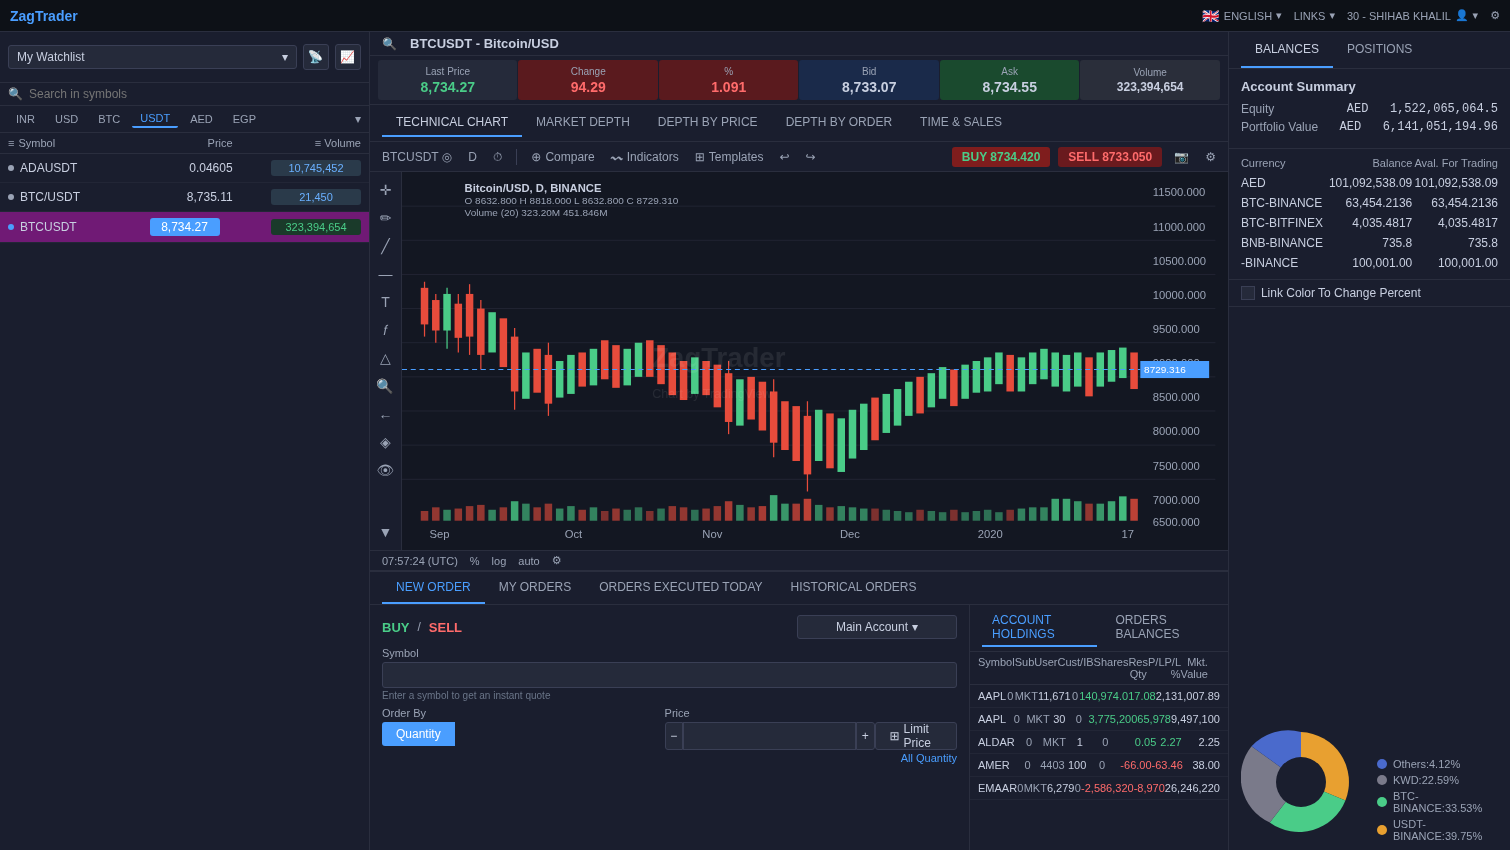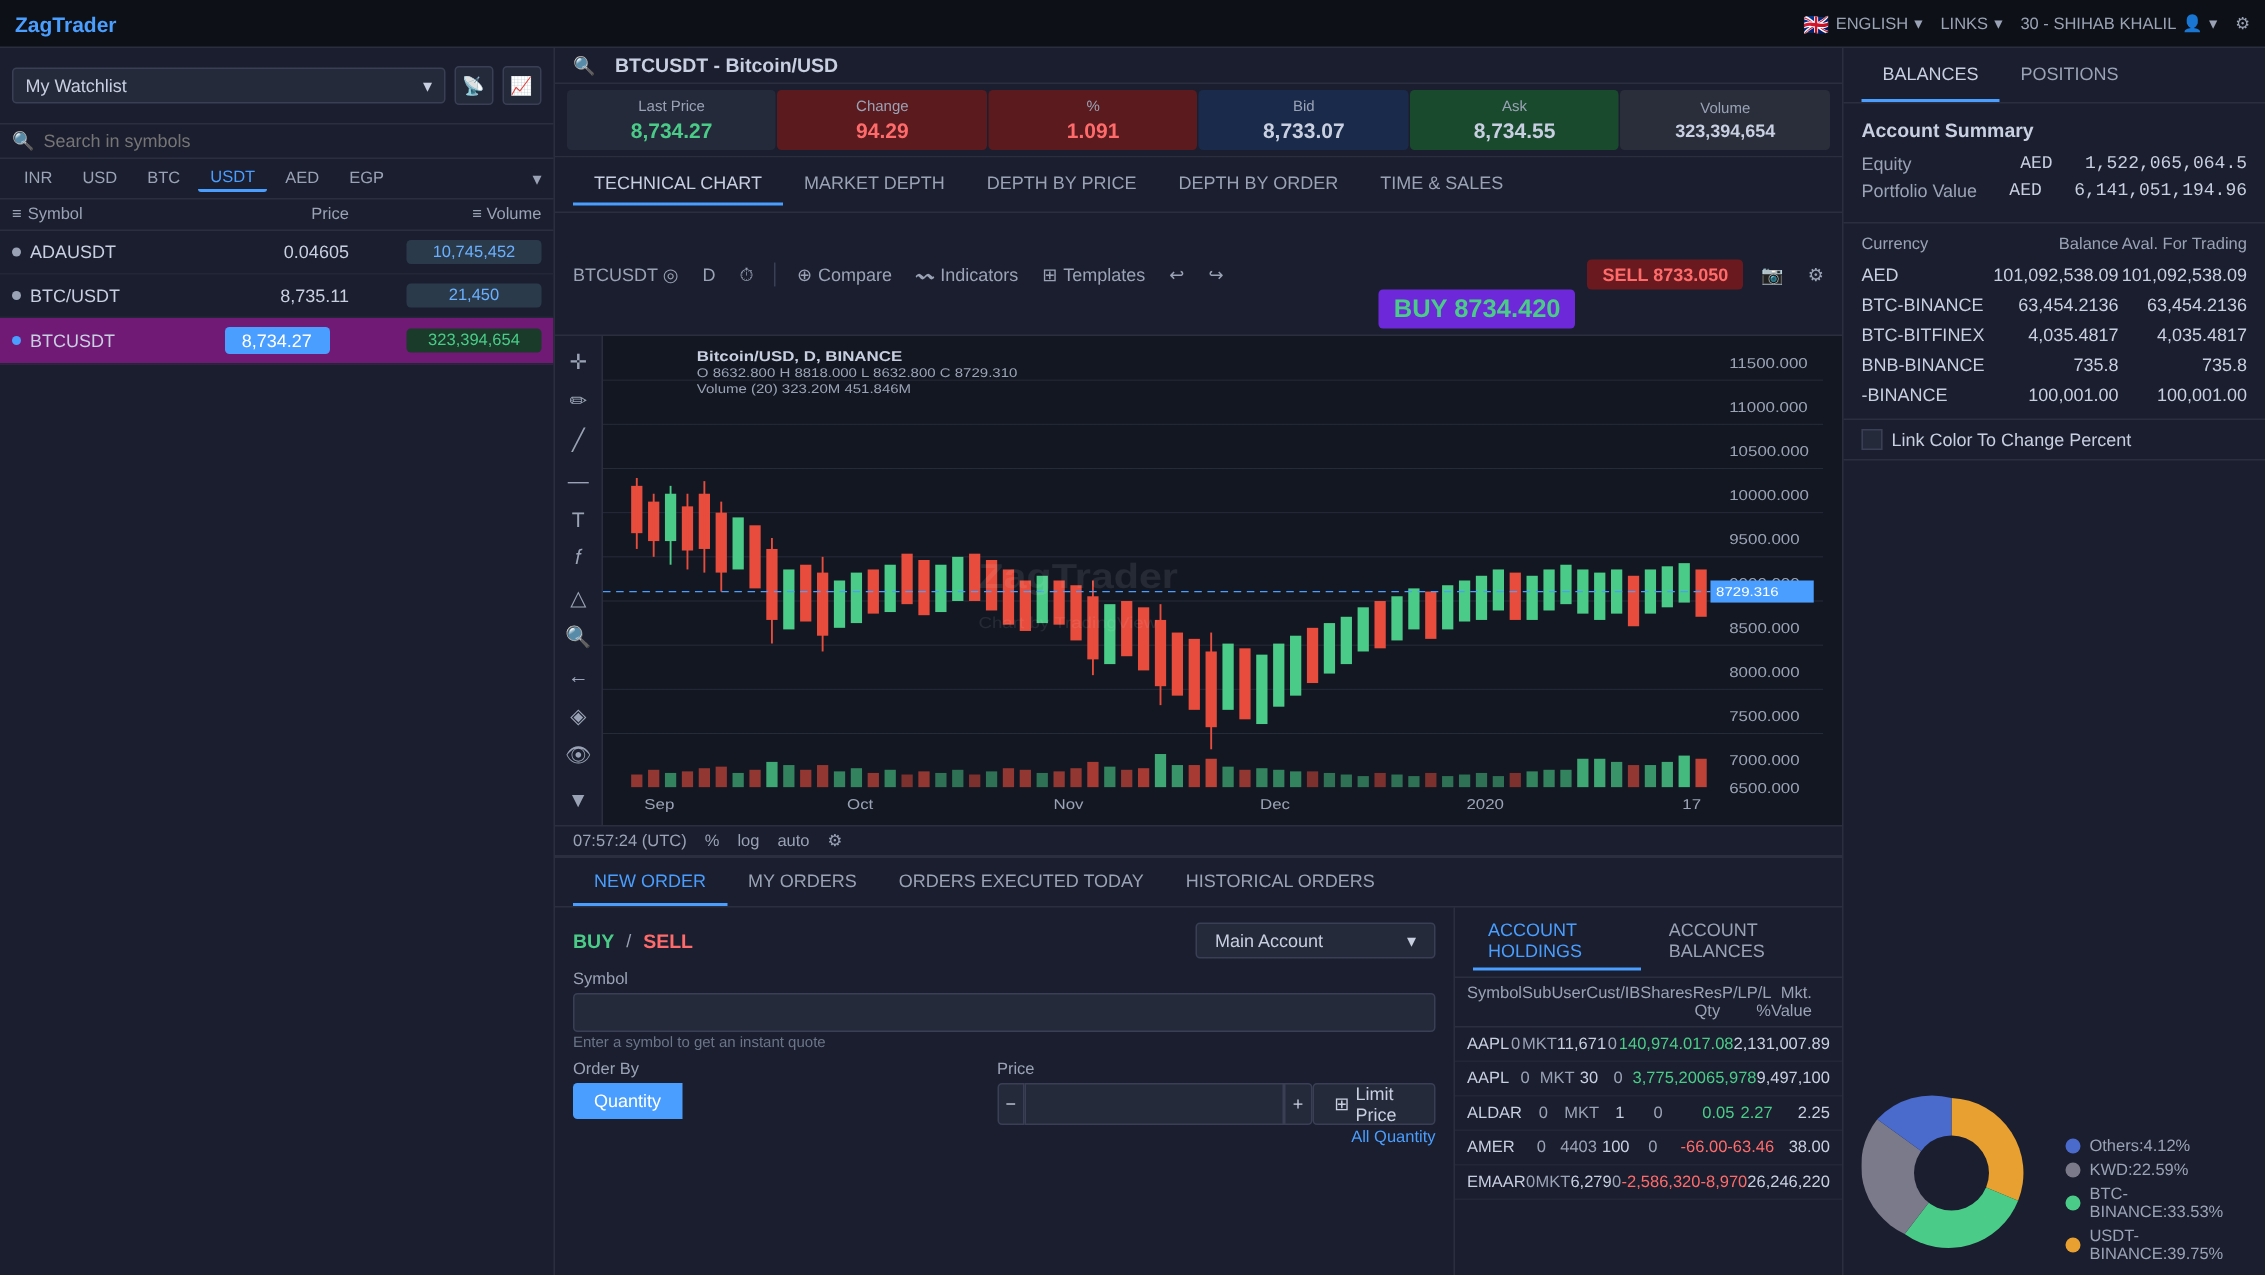--- a/index.html
+++ b/index.html
@@ -60,21 +60,21 @@
     .price-cell.blue { background: #1a2a4a; }
     .price-cell.volume { background: #2a2e3a; }
 
     .chart-tabs { display: flex; align-items: center; padding: 4px 12px; border-bottom: 1px solid #2a2e3e; background: #1a1e2e; gap: 0; }
     .chart-tab { padding: 6px 14px; color: #9aa3b5; cursor: pointer; font-size: 12px; font-weight: 500; border-bottom: 2px solid transparent; }
     .chart-tab.active { color: #c8cfe0; border-bottom: 2px solid #4a9eff; }
 
     .chart-toolbar { display: flex; align-items: center; padding: 4px 8px; background: #1a1e2e; border-bottom: 1px solid #2a2e3e; gap: 8px; }
     .chart-toolbar-item { color: #9aa3b5; cursor: pointer; font-size: 12px; display: flex; align-items: center; gap: 4px; padding: 2px 4px; border-radius: 2px; }
     .chart-toolbar-sep { width: 1px; height: 16px; background: #3a3f55; margin: 0 2px; }
-    .buy-btn { background: #6d28d9; color: #4acc88; padding: 3px 10px; border-radius: 3px; font-size: 17px; font-weight: 600; cursor: pointer; margin-top: 47px; }
+    .buy-btn { background: #7f1d1d; color: #4acc88; padding: 3px 10px; border-radius: 3px; font-size: 12px; font-weight: 600; cursor: pointer; }
     .sell-btn { background: #6a1a1e; color: #ff6b6b; padding: 3px 10px; border-radius: 3px; font-size: 12px; font-weight: 600; cursor: pointer; }
     .toolbar-spacer { flex: 1; }
 
     
     .chart-area { flex: 1; position: relative; background: #131722; overflow: hidden; }
     .chart-svg { width: 100%; height: 100%; }
 
     
     .chart-tools { position: absolute; left: 0; top: 0; width: 32px; height: 100%; background: #1a1e2e; border-right: 1px solid #2a2e3e; display: flex; flex-direction: column; align-items: center; padding: 6px 0; gap: 4px; z-index: 10; }
     .tool-btn { width: 24px; height: 24px; display: flex; align-items: center; justify-content: center; color: #9aa3b5; cursor: pointer; border-radius: 2px; font-size: 14px; }
@@ -87,21 +87,21 @@
     .order-tabs { display: flex; align-items: center; padding: 0 12px; border-bottom: 1px solid #2a2e3e; gap: 0; }
     .order-tab { padding: 8px 14px; color: #9aa3b5; cursor: pointer; font-size: 12px; border-bottom: 2px solid transparent; }
     .order-tab.active { color: #4a9eff; border-bottom: 2px solid #4a9eff; }
     .order-content { display: flex; flex: 1; gap: 0; }
 
     .order-form { flex: 0 0 600px; padding: 10px 12px; border-right: 1px solid #2a2e3e; }
     .buy-sell-row { display: flex; align-items: center; gap: 8px; margin-bottom: 8px; }
     .buy-label { color: #4acc88; font-size: 13px; font-weight: 600; cursor: pointer; }
     .sell-label { color: #ff6b6b; font-size: 13px; font-weight: 600; cursor: pointer; }
     .divider-slash { color: #9aa3b5; }
-    .account-select { margin-left: auto; background: #252a3a; border: 1px solid #3a3f55; color: #c8cfe0; padding: 4px 12px; border-radius: 3px; cursor: pointer; font-size: 12px; display: flex; align-items: center; gap: 4px; min-width: 160px; justify-content: space-between; }
+    .account-select { margin-left: auto; background: #252a3a; border: 1px solid #3a3f55; color: #c8cfe0; padding: 4px 12px; border-radius: 3px; cursor: pointer; font-size: 12px; display: flex; align-items: center; gap: 4px; min-width: 160px; justify-content: center; }
     .form-group { flex: 1; }
     .form-label { color: #9aa3b5; font-size: 11px; margin-bottom: 3px; }
     .form-input { width: 100%; background: #252a3a; border: 1px solid #3a3f55; color: #c8cfe0; padding: 5px 8px; border-radius: 3px; font-size: 12px; outline: none; }
     .form-hint { color: #6a7588; font-size: 10px; margin-top: 2px; }
 
     .order-by-row { display: flex; gap: 10px; margin-bottom: 6px; }
     .order-by-group { flex: 1; }
     .qty-btn-group { display: flex; align-items: center; gap: 0; }
     .qty-active-btn { background: #4a9eff; color: #fff; padding: 5px 14px; border-radius: 3px 0 0 3px; font-size: 12px; cursor: pointer; }
     .price-group { flex: 1; }
@@ -603,21 +603,21 @@
                 </div>
               </div>
               <a class="all-qty-link">All Quantity</a>
             </div>
           </div>
         </div>
 
         <div class="holdings-panel">
           <div class="holdings-tabs">
             <span class="holdings-tab active">ACCOUNT HOLDINGS</span>
-            <span class="holdings-tab">ACCOUNT BALANCES</span>
+            <span class="holdings-tab">ORDERS BALANCES</span>
           </div>
           <div class="holdings-table-wrap">
             <div class="holdings-header">
               <span class="h-symbol">Symbol</span>
               <span class="h-sub">SubUser</span>
               <span class="h-cust">Cust/IB</span>
               <span class="h-shares">Shares</span>
               <span class="h-res">Res Qty</span>
               <span class="h-pl">P/L</span>
               <span class="h-plpct">P/L %</span>

